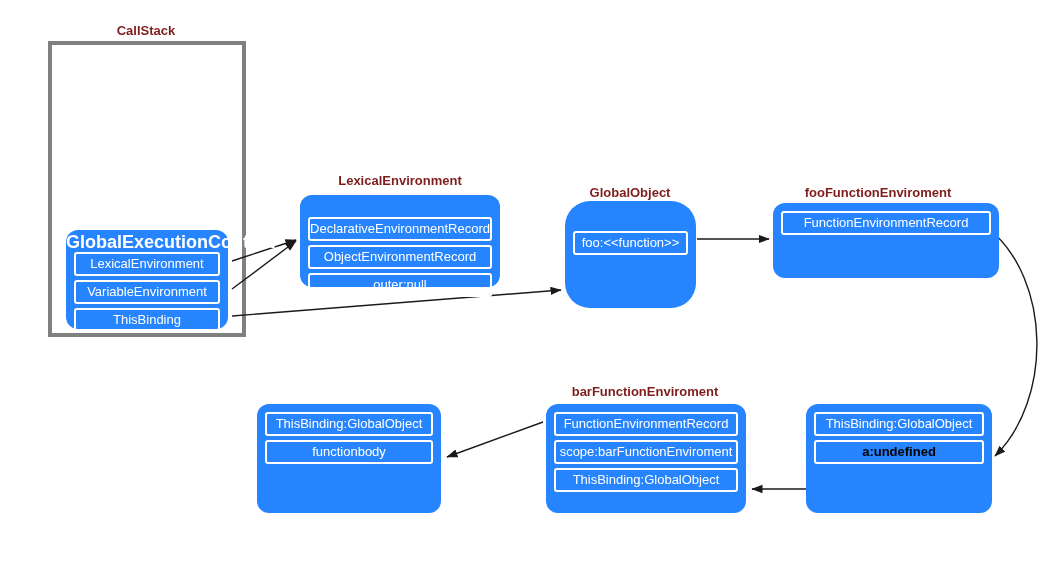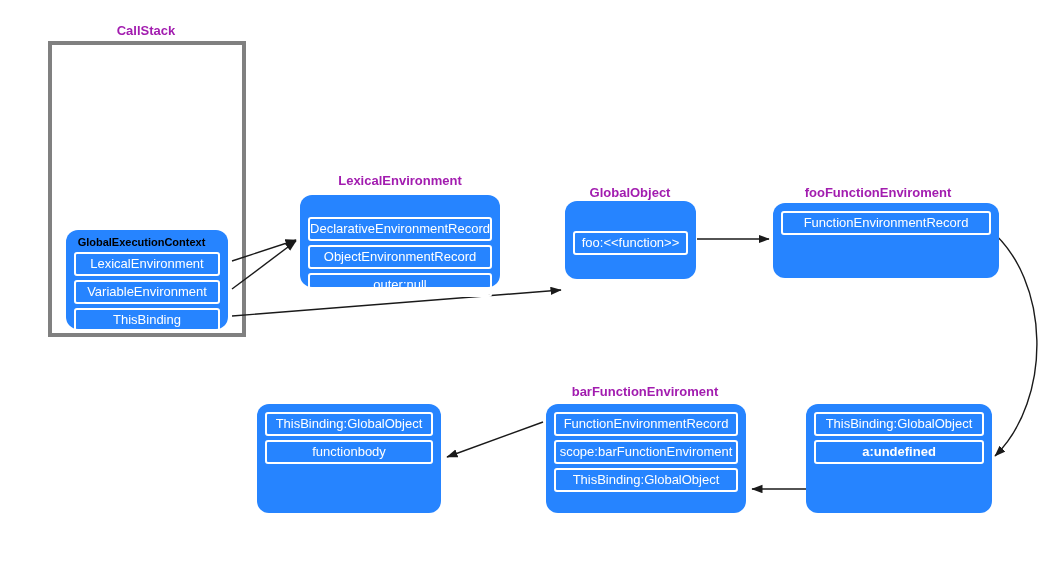--- a/index.html
+++ b/index.html
@@ -20,21 +20,21 @@
     left: 0; top: 0;
     width: 1063px;
     height: 567px;
     pointer-events: none;
     z-index: 5;
   }
   .title {
     position: absolute;
     font-size: 13px;
     font-weight: bold;
-    color: #a21caf;
+    color: #7f1d1d;
     text-align: center;
     white-space: nowrap;
     z-index: 8;
     letter-spacing: 0px;
   }
   .callstack {
     position: absolute;
     background: #ffffff;
     border: 4px solid #808080;
     box-sizing: border-box;
@@ -42,22 +42,22 @@
   }
   .node {
     position: absolute;
     background: #2684FF;
     border-radius: 12px;
     box-sizing: border-box;
     z-index: 6;
     padding: 0;
   }
   .node-header {
-    color: #000000;
-    font-size: 11px;
+    color: #ffffff;
+    font-size: 18px;
     font-weight: bold;
     text-align: center;
     padding: 4px 11px 2px 0;
     line-height: 16px;
   }
   .rows {
     padding: 0 8px;
   }
   .row {
     border: 2px solid #ffffff;
@@ -67,21 +67,21 @@
     text-align: center;
     line-height: 20px;
     height: 24px;
     box-sizing: border-box;
     margin-bottom: 4px;
     background: transparent;
     white-space: nowrap;
     overflow: hidden;
   }
   .row.accent {
-    color: #ffffff;
+    color: #000000;
     font-weight: bold;
   }
   .node .rows .row:last-child { margin-bottom: 0; }
 </style>
 </head>
 <body>
 
 <div id="canvas">
 
   <div class="title" style="left:66px; top:23px; width:160px;">CallStack</div>
@@ -102,21 +102,21 @@
   </div>
 
   <div class="node" style="left:300px; top:195px; width:200px; height:92px; padding-top:22px;">
     <div class="rows">
       <div class="row">DeclarativeEnvironmentRecord</div>
       <div class="row">ObjectEnvironmentRecord</div>
       <div class="row">outer:null</div>
     </div>
   </div>
 
-  <div class="node" style="left:565px; top:201px; width:131px; height:78px; padding-top:30px;">
+  <div class="node" style="left:565px; top:201px; width:131px; height:107px; padding-top:30px;border-radius:25px;">
     <div class="rows">
       <div class="row">foo:&lt;&lt;function&gt;&gt;</div>
     </div>
   </div>
 
   <div class="node" style="left:773px; top:203px; width:226px; height:75px; padding-top:8px;">
     <div class="rows">
       <div class="row">FunctionEnvironmentRecord</div>
     </div>
   </div>

